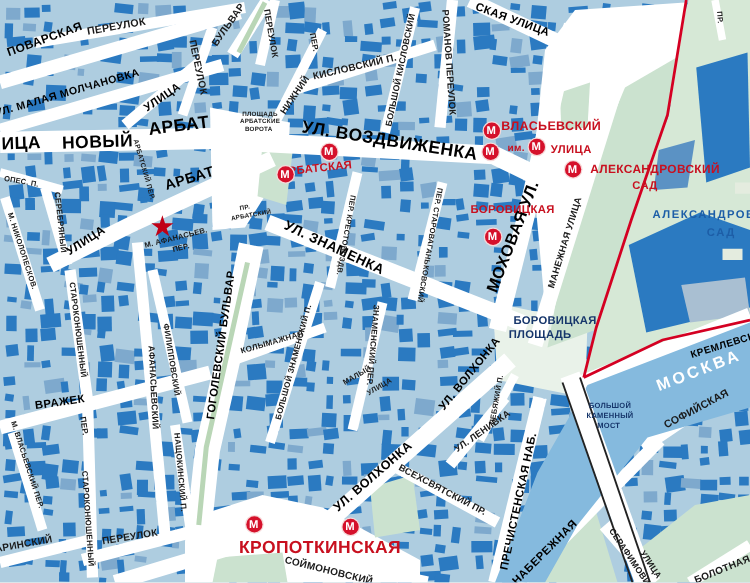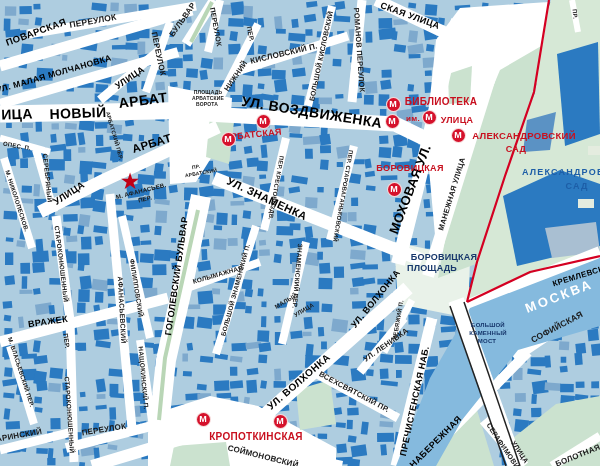--- a/index.html
+++ b/index.html
@@ -1161,27 +1161,27 @@
       <span class="lb st" style="left: 575px; top: 14px; font-size: 6px; --r: 85deg;">ПР.</span>
       <span class="lb place" style="left: 444px; top: 257px; font-size: 9px; --r: 0deg;">БОРОВИЦКАЯ</span>
       <span class="lb place" style="left: 432px; top: 268px; font-size: 9px; --r: 0deg;">ПЛОЩАДЬ</span>
       <span class="lb place" style="left: 488px; top: 325px; font-size: 6px; --r: 0deg;">БОЛЬШОЙ</span>
       <span class="lb place" style="left: 488px; top: 333px; font-size: 6px; --r: 0deg;">КАМЕННЫЙ</span>
       <span class="lb place" style="left: 487px; top: 341px; font-size: 6px; --r: 0deg;">МОСТ</span>
       <span class="lb park" style="left: 578px; top: 172px; font-size: 9px; --r: 0deg;">АЛЕКСАНДРОВСКИЙ</span>
       <span class="lb park" style="left: 577px; top: 186px; font-size: 9px; --r: 0deg;">САД</span>
       <span class="lb river" style="left: 559px; top: 296px; font-size: 13px; --r: -21deg;">МОСКВА</span>
       <span class="lb metro" style="left: 253px; top: 135px; font-size: 9px; --r: -6deg;">АРБАТСКАЯ</span>
-      <span class="lb metro" style="left: 441px; top: 102px; font-size: 10px; --r: 0deg;">БИБЛИОТЕКА</span>
+      <span class="lb metro" style="left: 441px; top: 102px; font-size: 10px; --r: 0deg;">ВЛАСЬЕВСКИЙ</span>
       <span class="lb metro" style="left: 413px; top: 119px; font-size: 8px; --r: 0deg;">им.</span>
       <span class="lb metro" style="left: 457px; top: 120px; font-size: 9px; --r: 0deg;">УЛИЦА</span>
       <span class="lb metro" style="left: 524px; top: 136px; font-size: 9.5px; --r: 0deg;">АЛЕКСАНДРОВСКИЙ</span>
       <span class="lb metro" style="left: 516px; top: 149px; font-size: 9px; --r: 0deg;">САД</span>
       <span class="lb metro" style="left: 410px; top: 168px; font-size: 9px; --r: 0deg;">БОРОВИЦКАЯ</span>
-      <span class="lb metro" style="left: 256px; top: 437px; font-size: 10px; --r: 0deg;">КРОПОТКИНСКАЯ</span>
+      <span class="lb metro" style="left: 256px; top: 437px; font-size: 14px; --r: 0deg;">КРОПОТКИНСКАЯ</span>
       <div class="m-icon" style="left: 263px; top: 121px;">М</div>
       <div class="m-icon" style="left: 228px; top: 139px;">М</div>
       <div class="m-icon" style="left: 393px; top: 104px;">М</div>
       <div class="m-icon" style="left: 392px; top: 121px;">М</div>
       <div class="m-icon" style="left: 429px; top: 117px;">М</div>
       <div class="m-icon" style="left: 458px; top: 135px;">М</div>
       <div class="m-icon" style="left: 394px; top: 189px;">М</div>
       <div class="m-icon" style="left: 203px; top: 419px;">М</div>
       <div class="m-icon" style="left: 280px; top: 421px;">М</div>
       <div class="star" style="left: 130px; top: 181px;">★</div>

